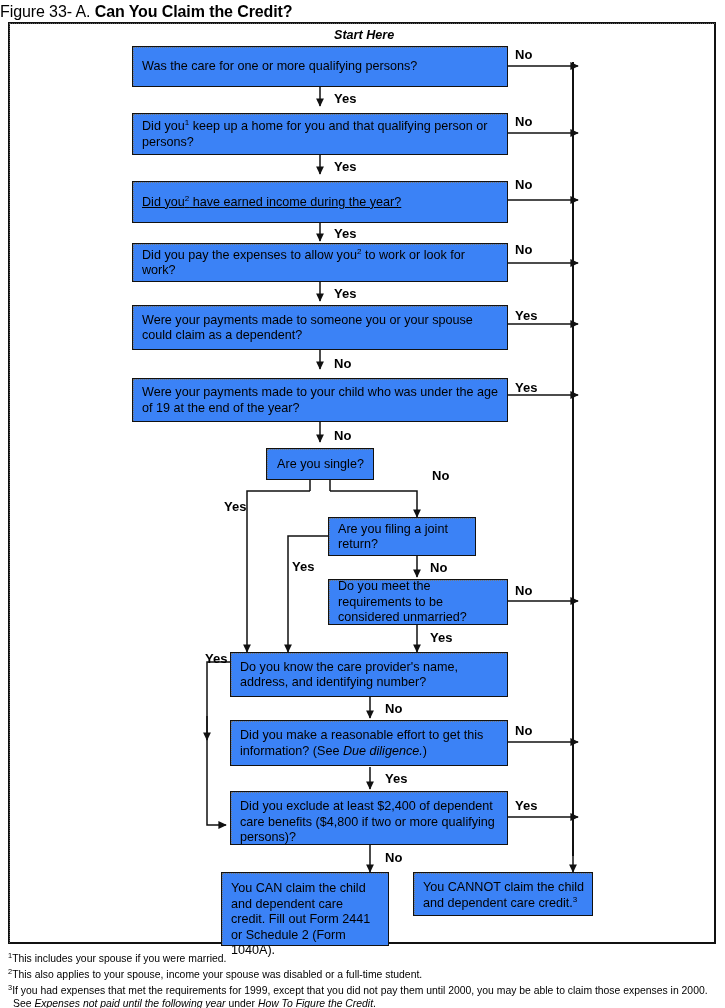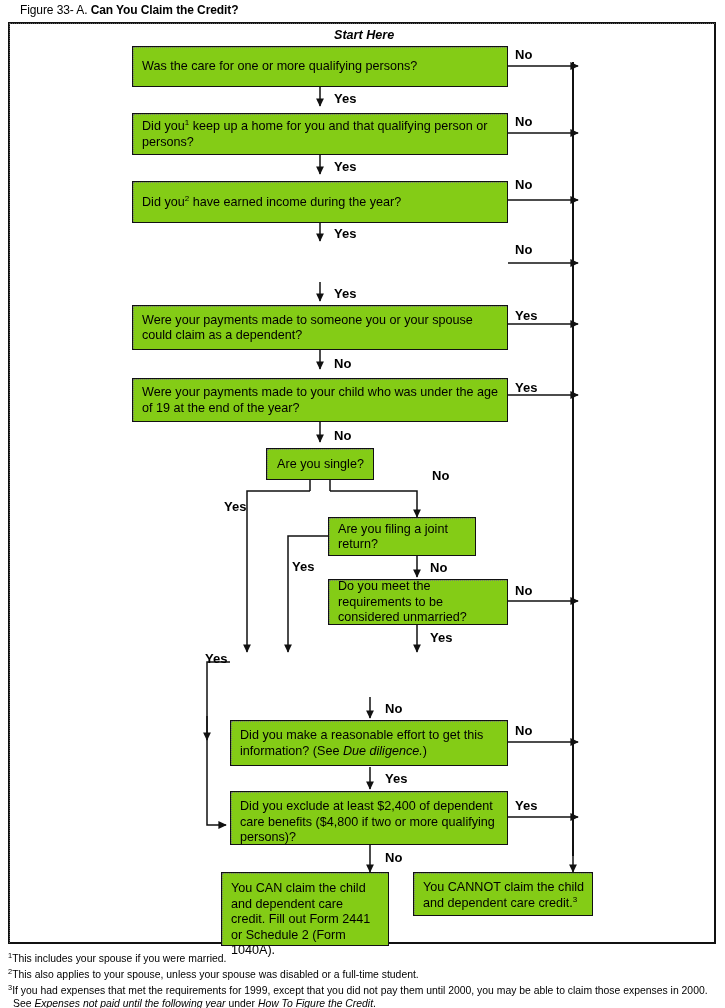--- a/index.html
+++ b/index.html
@@ -11,23 +11,23 @@
   #page{
     position:relative;
     width:725px;
     height:1008px;
     overflow:hidden;
     background:#fff;
   }
   
   #caption{
     position:absolute;
-    left:20px;
+    left:0;
     top:3px;
-    font-size:12px;
+    font-size:16px;
     letter-spacing:-0.1px;
     white-space:nowrap;
   }
   #caption .cap-num{font-weight:400;}
   #caption .cap-title{font-weight:700;}
 
   
   #frame{
     position:absolute;
     left:8px;
@@ -55,21 +55,21 @@
     width:725px;
     height:1008px;
     pointer-events:none;
   }
 
   
   .node{
     position:absolute;
     box-sizing:border-box;
     border:1.6px solid #111;
-    background:#84cc16;
+    background:#3b82f6;
     font-size:12.6px;
     line-height:15.5px;
     padding:6px 8px 5px 9px;
     display:flex;
     align-items:center;
   }
   .node .txt{display:block;width:100%;}
   .node.valign-top{align-items:flex-start;}
   
   .node:after{
@@ -184,24 +184,27 @@
   <div id="start-here" style="left:290px; top:28px;">Start Here</div>
 
   <div class="node" style="left:132px; top:46px; width:376px; height:41px;">
     <span class="txt">Was the care for one or more qualifying persons?</span>
   </div>
 
   <div class="node" style="left:132px; top:113px; width:376px; height:42px;">
     <span class="txt"><span>Did you</span><sup class="fnref">1</sup><span> keep up a home for you and that qualifying person or persons?</span></span>
   </div>
 
-  <div class="node" style="left:132px; top:181px; width:376px; height:42px;">
+  <div class="node" style="left:132px; top:181px; width:376px; height:42px;text-decoration:underline;">
     <span class="txt"><span>Did you</span><sup class="fnref">2</sup><span> have earned income during the year?</span></span>
   </div>
 
+  <div class="node" style="left:132px; top:243px; width:376px; height:39px;">
+    <span class="txt"><span>Did you pay the expenses to allow you</span><sup class="fnref">2</sup><span> to work or look for work?</span></span>
+  </div>
 
   <div class="node" style="left:132px; top:305px; width:376px; height:45px;">
     <span class="txt">Were your payments made to someone you or your spouse could claim as a dependent?</span>
   </div>
 
   <div class="node" style="left:132px; top:378px; width:376px; height:44px;">
     <span class="txt">Were your payments made to your child who was under the age of 19 at the end of the year?</span>
   </div>
 
   <div class="node" style="left:266px; top:448px; width:108px; height:32px; justify-content:center;">
@@ -209,20 +212,23 @@
   </div>
 
   <div class="node" style="left:328px; top:517px; width:148px; height:39px;">
     <span class="txt">Are you filing a joint return?</span>
   </div>
 
   <div class="node" style="left:328px; top:579px; width:180px; height:46px;">
     <span class="txt">Do you meet the requirements to be considered unmarried?</span>
   </div>
 
+  <div class="node" style="left:230px; top:652px; width:278px; height:45px;">
+    <span class="txt">Do you know the care provider's name, address, and identifying number?</span>
+  </div>
 
   <div class="node" style="left:230px; top:720px; width:278px; height:46px;">
     <span class="txt"><span>Did you make a reasonable effort to get this information? (See </span><span class="ital">Due diligence.</span><span>)</span></span>
   </div>
 
   <div class="node valign-top" style="left:230px; top:791px; width:278px; height:54px; padding-top:7px;">
     <span class="txt">Did you exclude at least $2,400 of dependent care benefits ($4,800 if two or more qualifying persons)?</span>
   </div>
 
   <div class="node valign-top" style="left:221px; top:872px; width:168px; height:74px; padding-top:8px;">
@@ -264,18 +270,18 @@
   <div class="elabel" style="left:385px; top:702px;">No</div>
 
   <div class="elabel" style="left:515px; top:724px;">No</div>
   <div class="elabel" style="left:385px; top:772px;">Yes</div>
 
   <div class="elabel" style="left:515px; top:799px;">Yes</div>
   <div class="elabel" style="left:385px; top:851px;">No</div>
 
   <div id="footnotes">
     <div class="fn"><span class="sup">1</span><span>This includes your spouse if you were married.</span></div>
-    <div class="fn"><span class="sup">2</span><span>This also applies to your spouse, unless your spouse was disabled or a full-time student.</span></div>
+    <div class="fn"><span class="sup">2</span><span>This also applies to your spouse, income your spouse was disabled or a full-time student.</span></div>
     <div class="fn"><span class="sup">3</span><span>If you had expenses that met the requirements for 1999, except that you did not pay them until 2000, you may be able to claim those expenses in 2000.</span></div>
     <div class="fn fn-cont"><span>See </span><span class="ital">Expenses not paid until the following year</span><span> under </span><span class="ital">How To Figure the Credit</span><span>.</span></div>
   </div>
 
 </div>
 
 </body></html>

